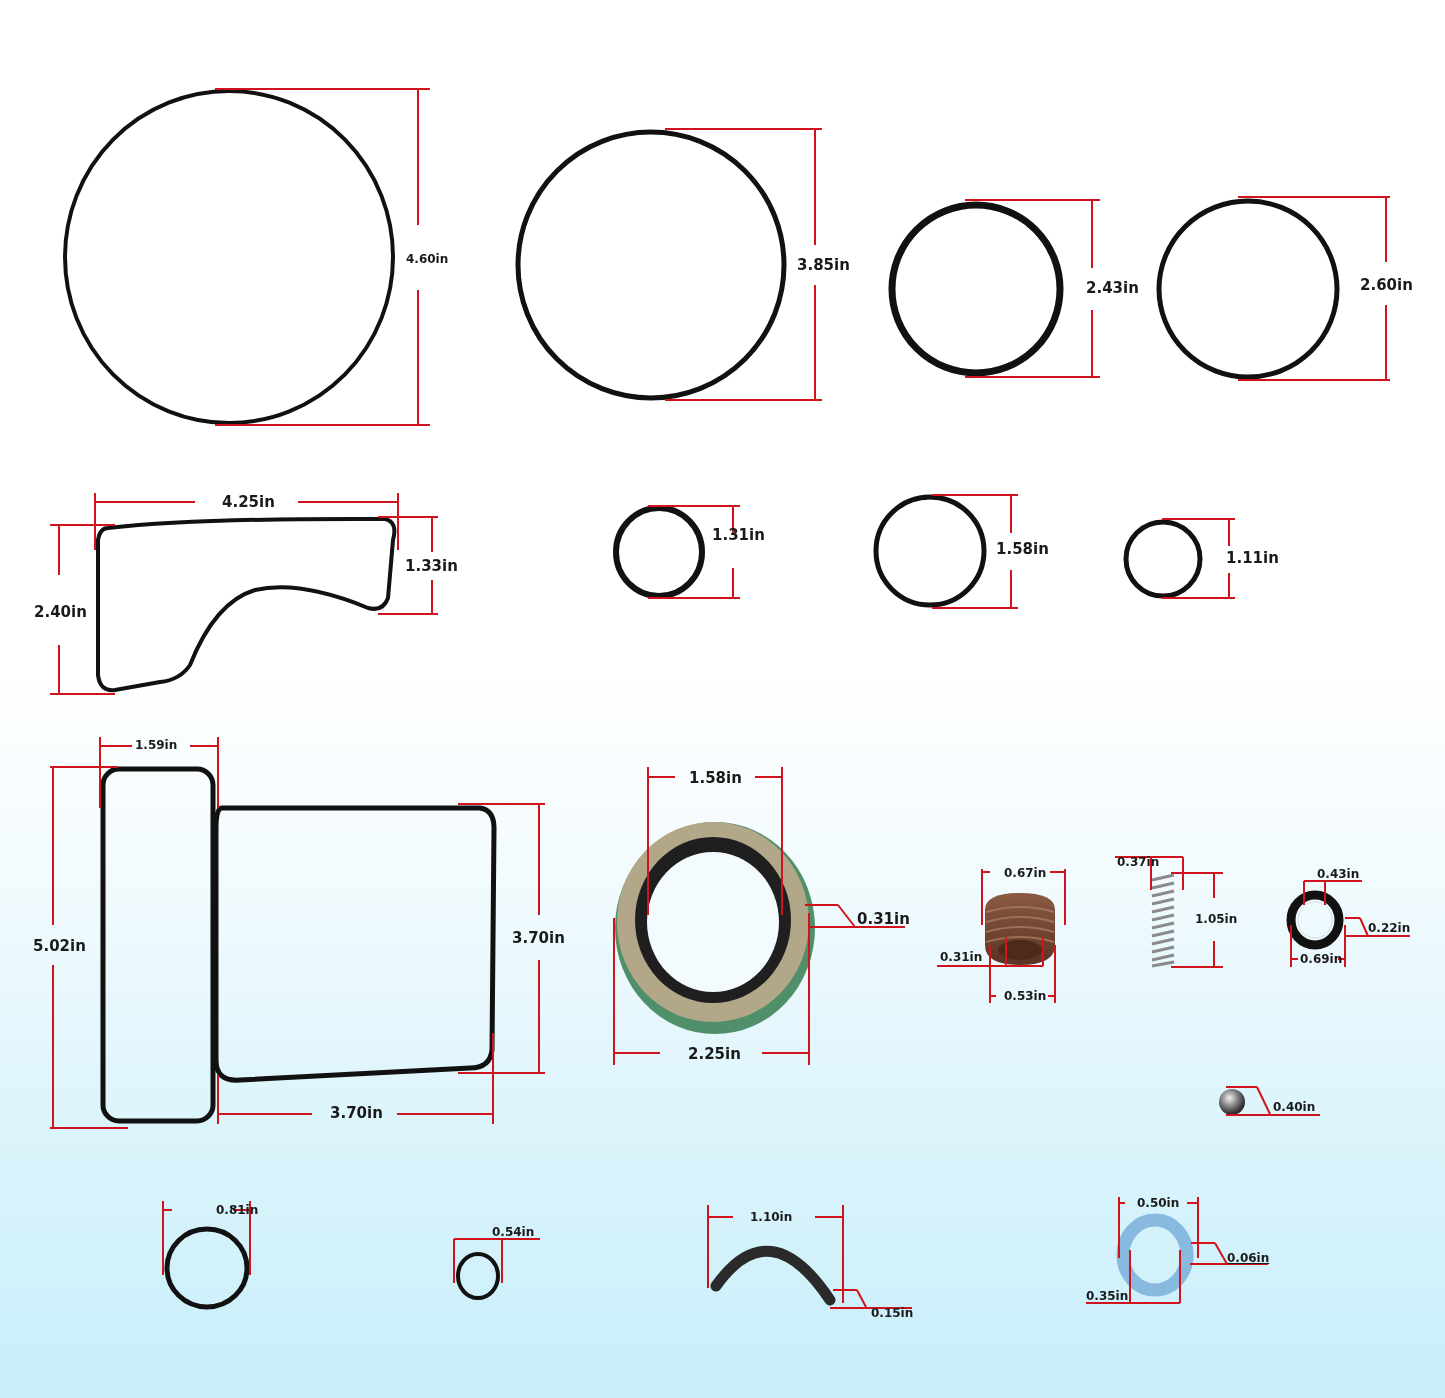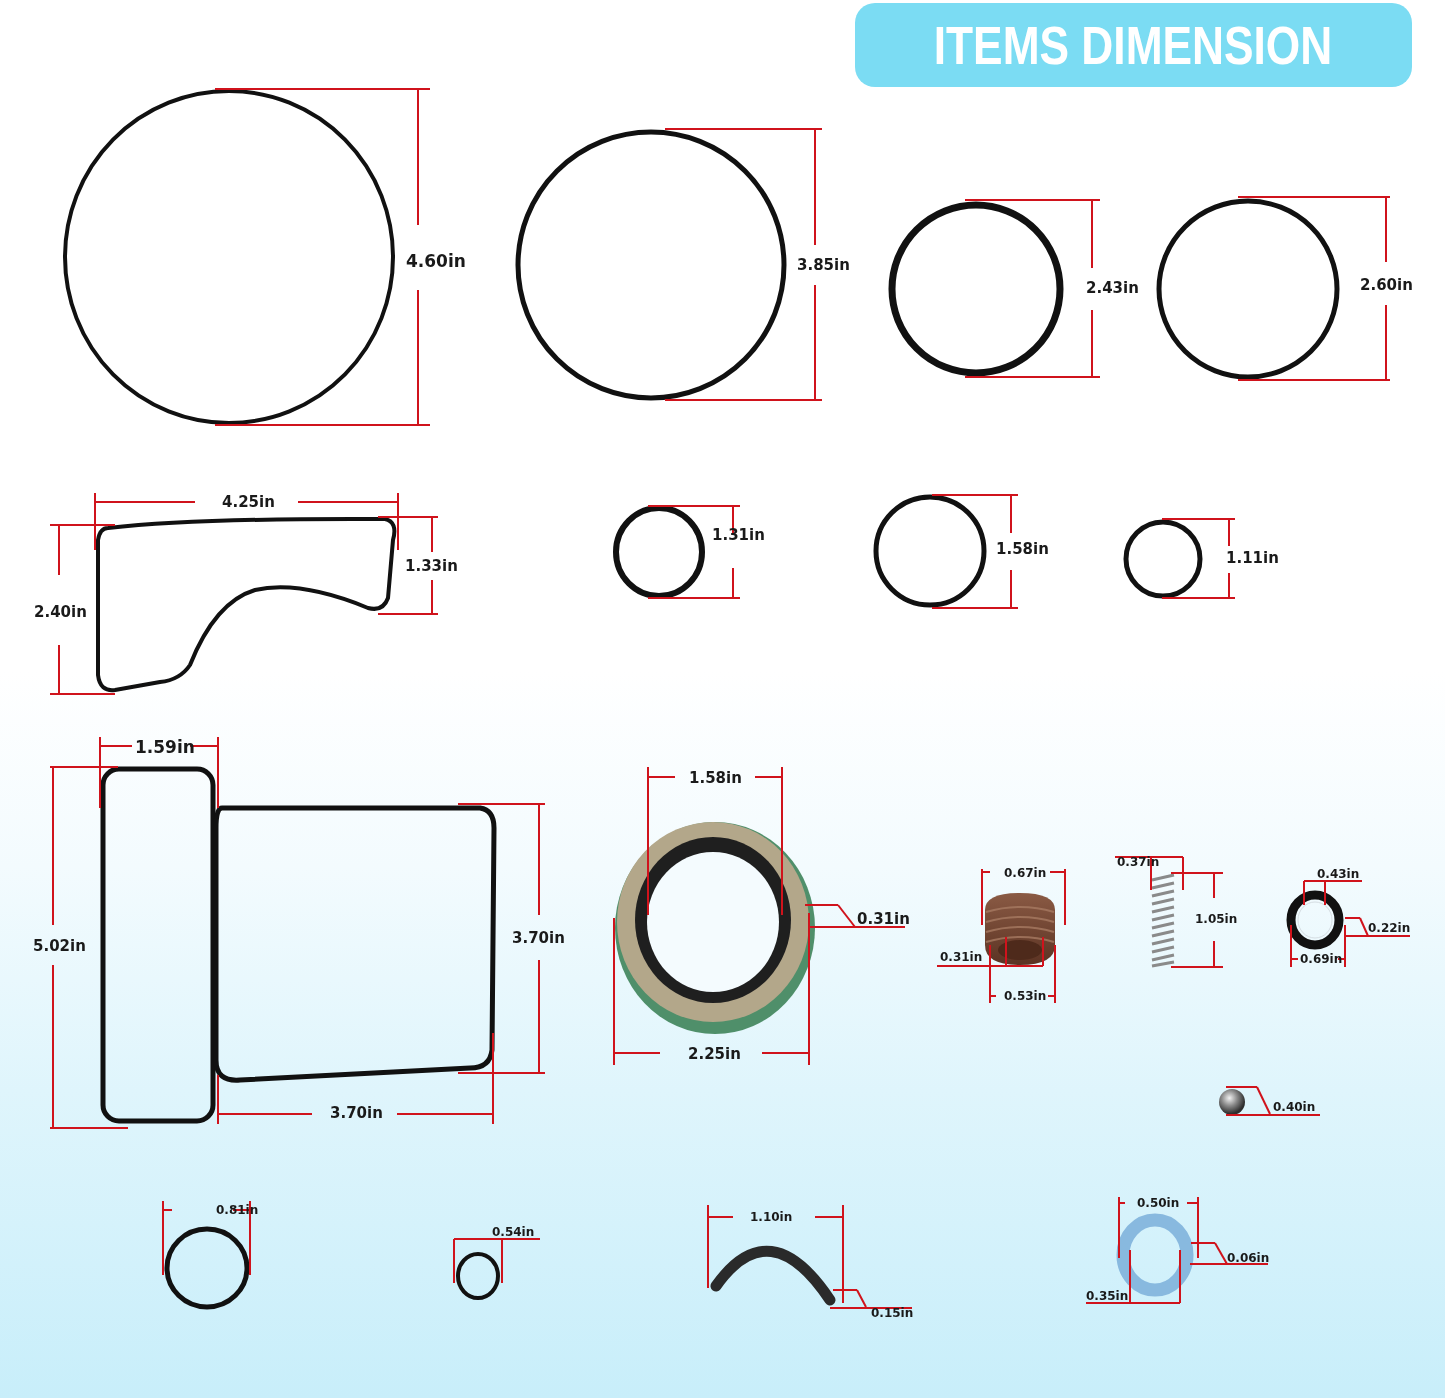--- a/index.html
+++ b/index.html
@@ -16,31 +16,28 @@
   .banner span {
     color: #ffffff; font-family: "Liberation Sans", sans-serif; font-weight: bold;
     font-size: 54px; letter-spacing: 0px; transform: scaleX(0.82); display: inline-block;
   }
   svg.art { position: absolute; left: 0; top: 0; }
   .lbl {
     position: absolute; font-family: "DejaVu Sans", sans-serif; font-weight: bold;
     color: #1a1a1a; white-space: nowrap; line-height: 1;
   }
   .s15 { font-size: 15px; }
-  .s13 { font-size: 17px; }
+  .s13 { font-size: 12px; }
   .s12 { font-size: 12px; }
 </style>
 </head>
 <body>
 
 <div class="canvas">
 
-  <div class="banner">
-    <span>ITEMS DIMENSION</span>
-  </div>
 
   <svg class="art" width="1445" height="1398" viewBox="0 0 1445 1398">
     <defs>
       <radialGradient id="ballGrad" cx="40%" cy="35%" r="60%">
         <stop offset="0%" stop-color="#f2f2f2"></stop>
         <stop offset="50%" stop-color="#8a8a8a"></stop>
         <stop offset="100%" stop-color="#2e2e2e"></stop>
       </radialGradient>
       <linearGradient id="plugGrad" x1="0" y1="0" x2="0" y2="1">
         <stop offset="0%" stop-color="#8a5a44"></stop>
@@ -327,16 +324,16 @@
   <div class="lbl s12" style="left:1300px;top:953px;">0.69in</div>
 
   <div class="lbl s12" style="left:1273px;top:1101px;">0.40in</div>
 
   <div class="lbl s12" style="left:184px;top:1204px;padding-left:32px;">0.81in</div>
   <div class="lbl s12" style="left:492px;top:1226px;">0.54in</div>
   <div class="lbl s12" style="left:750px;top:1211px;">1.10in</div>
   <div class="lbl s12" style="left:871px;top:1297px;margin-top:10px;">0.15in</div>
 
   <div class="lbl s12" style="left:1137px;top:1197px;">0.50in</div>
-  <div class="lbl s12" style="left:1227px;top:1252px;">0.06in</div>
+  <div class="lbl s12" style="left:1227px;top:1252px;text-decoration:underline;">0.06in</div>
   <div class="lbl s12" style="left:1086px;top:1290px;">0.35in</div>
 
 </div>
 
 </body></html>

